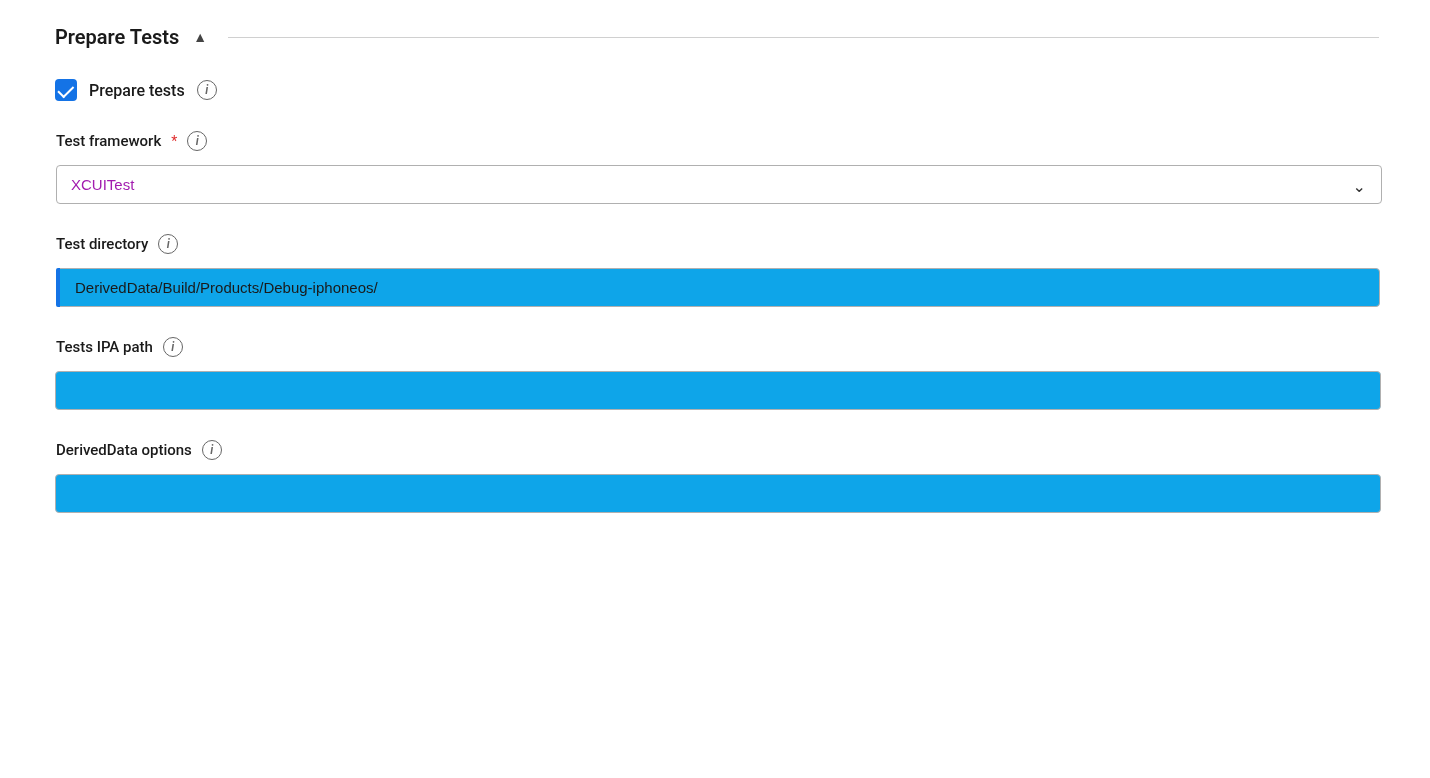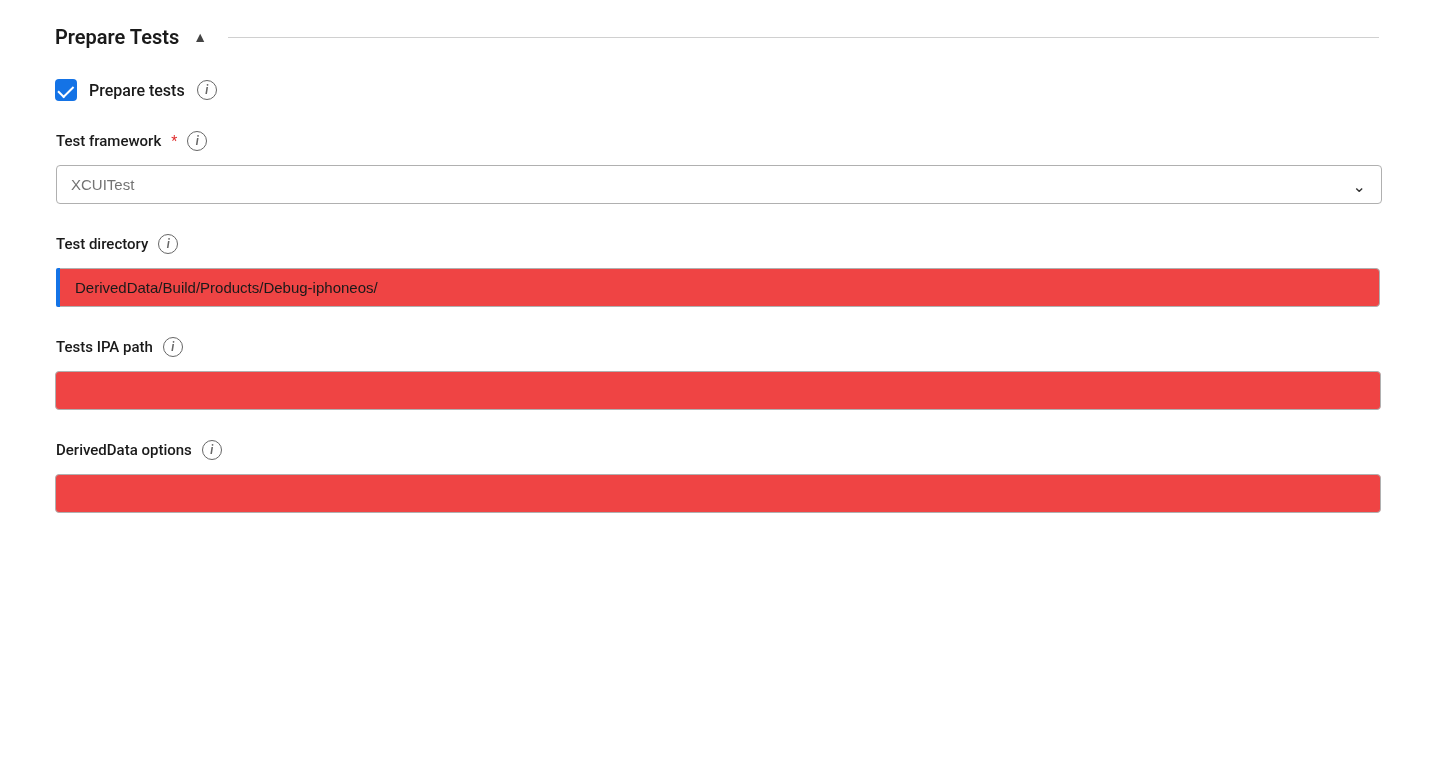--- a/index.html
+++ b/index.html
@@ -127,21 +127,21 @@
       position: relative;
       width: 100%;
     }
 
     .select-control {
       width: 100%;
       padding: 10px 40px 10px 14px;
       border: 1.5px solid #b0b0b0;
       border-radius: 4px;
       font-size: 15px;
-      color: #737373;
+      color: #a21caf;
       background: #ffffff;
       appearance: none;
       cursor: pointer;
       outline: none;
     }
 
     .chevron-down-icon {
       position: absolute;
       right: 14px;
       top: 50%;
@@ -151,21 +151,21 @@
       font-size: 16px;
     }
 
     .text-input {
       width: 100%;
       padding: 10px 8px;
       border: 1.5px solid #b0b0b0;
       border-radius: 4px;
       font-size: 15px;
       color: #1a1a1a;
-      background: #ef4444;
+      background: #0ea5e9;
       outline: none;
     }
   </style>
 </head>
 <body>
 
 <div class="page-container">
 
   <div class="section-header">
     <span class="section-title">Prepare Tests</span>

